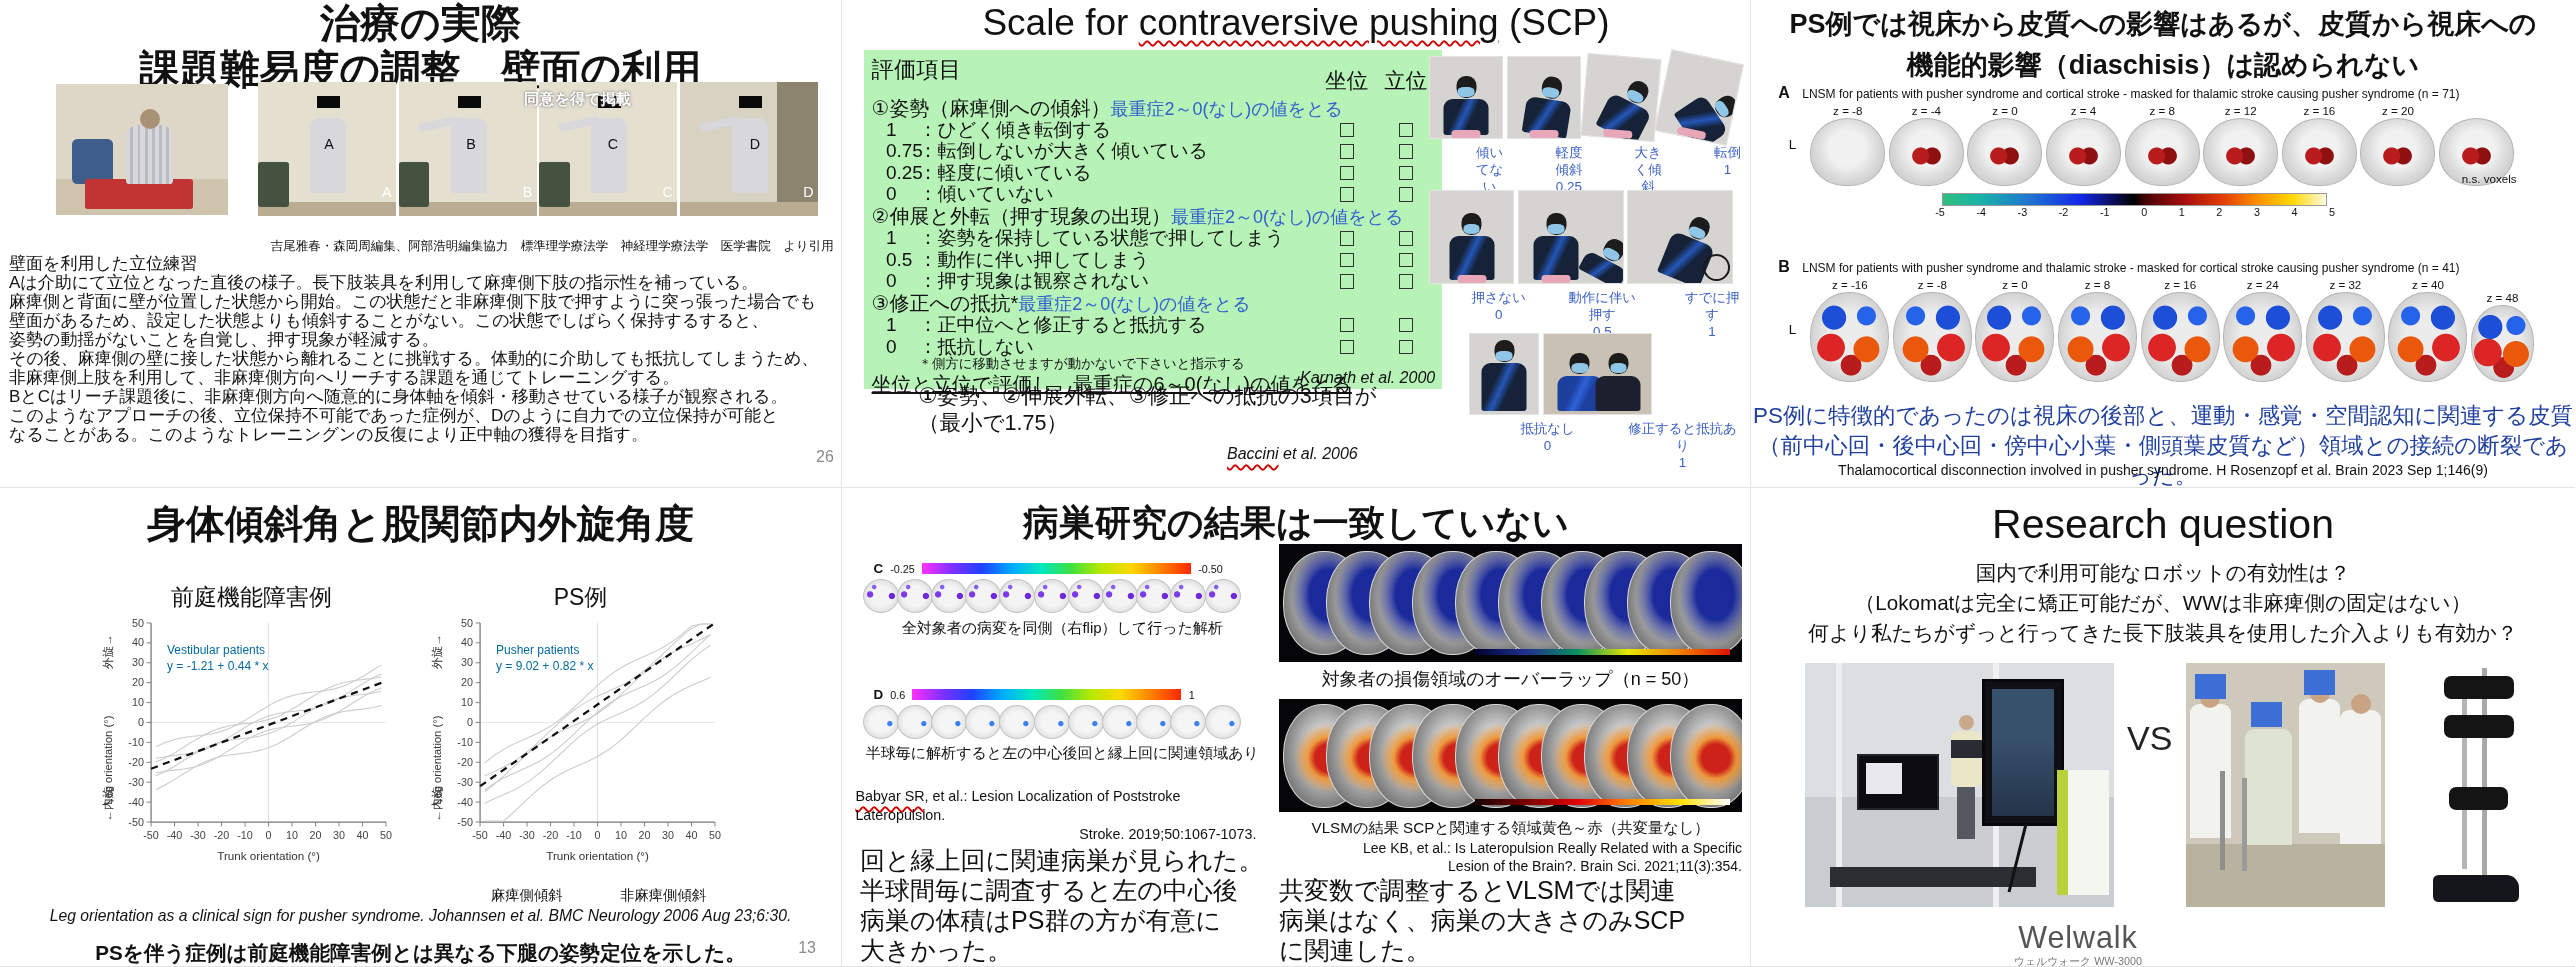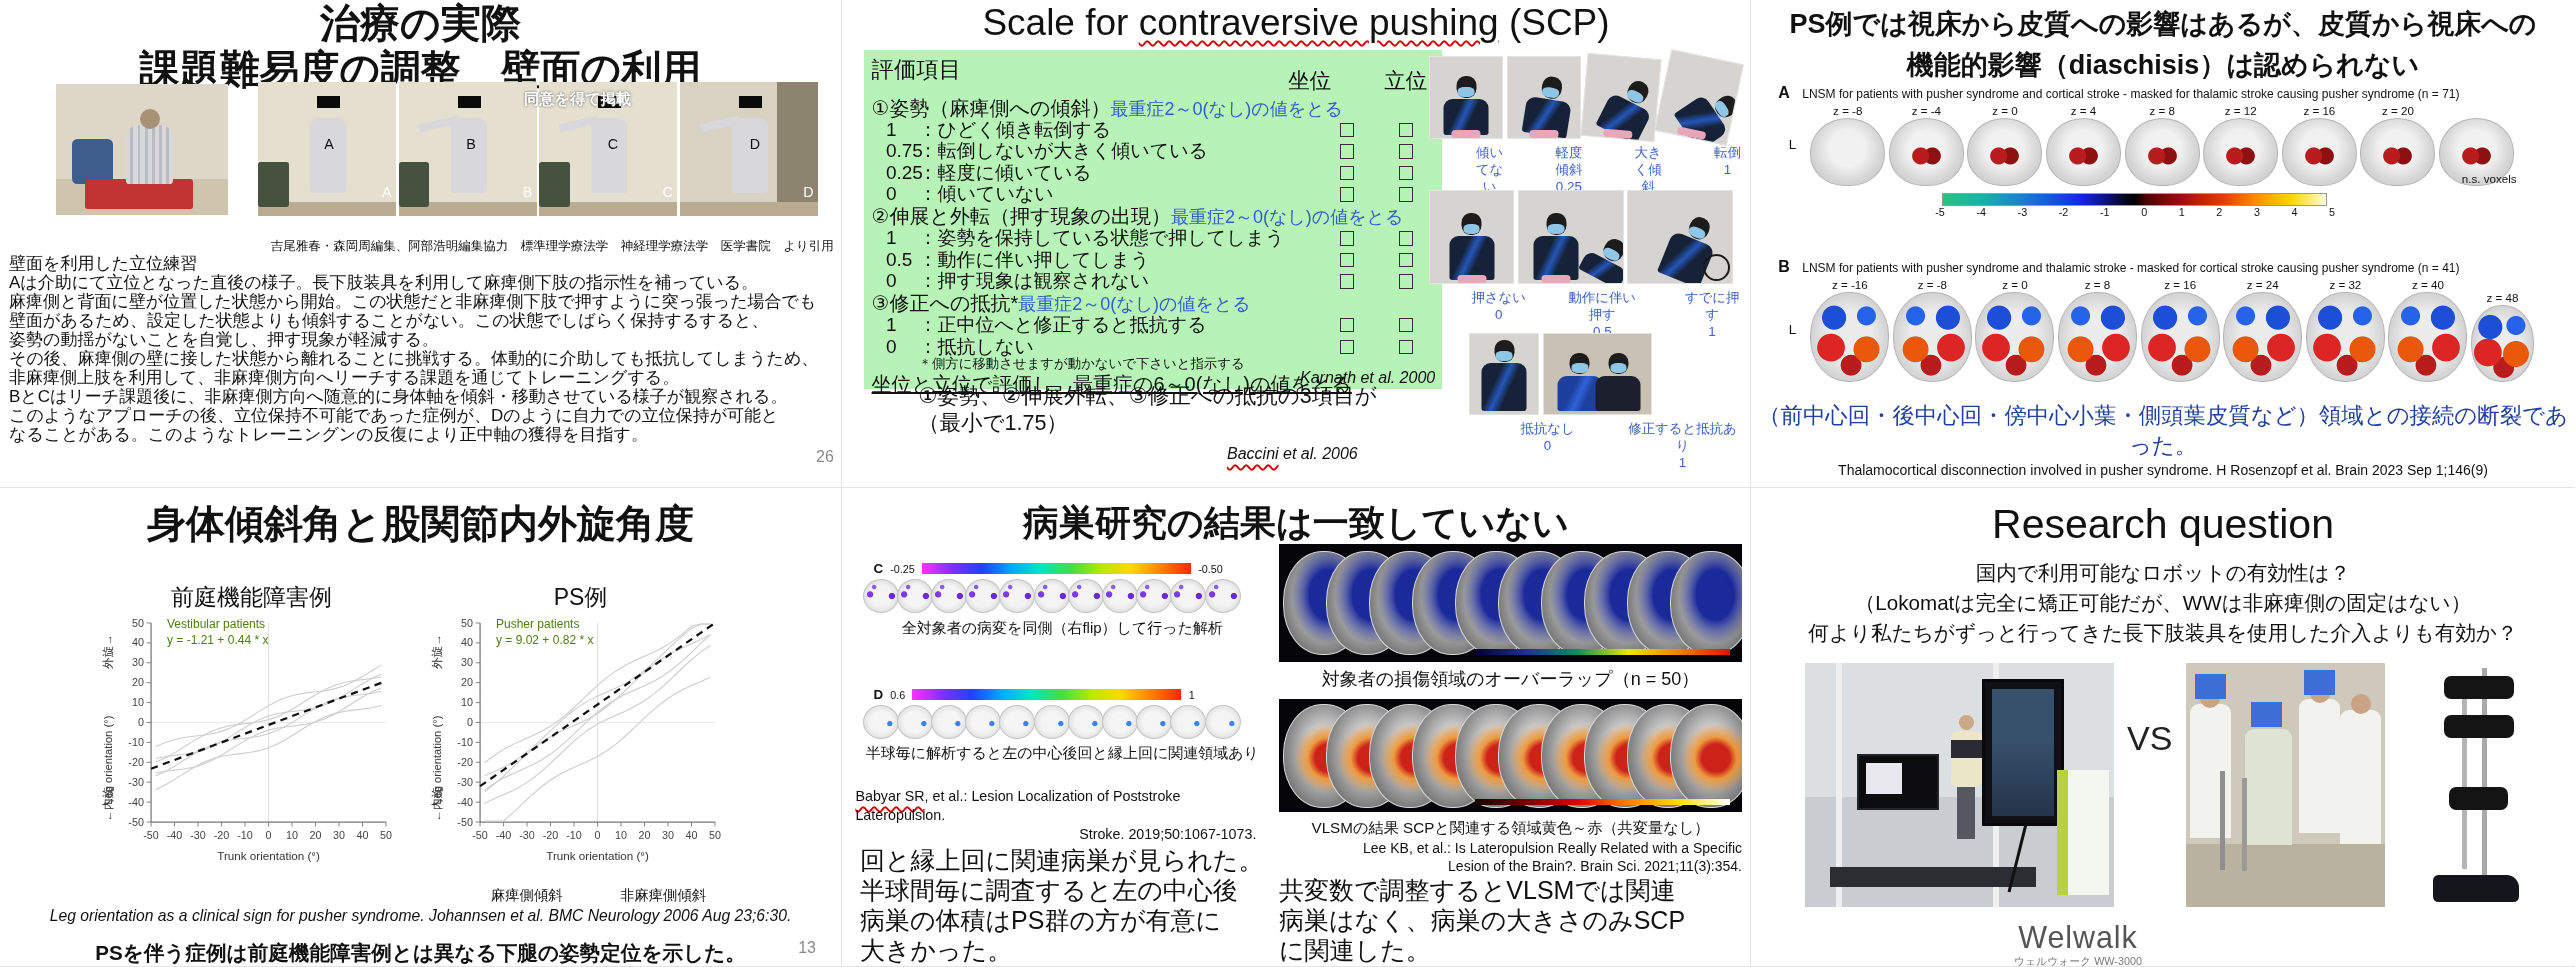--- a/index.html
+++ b/index.html
@@ -33,21 +33,21 @@
   .consent { position:absolute; left:524px; top:7.2px; color:#fff; font-size:15.2px; font-weight:bold; text-shadow:0 0 2.7px #555; }
   .s1-letters { position:absolute; left:258px; top:136px; width:568px; display:flex; }
   .s1-letters span { flex:1; text-align:center; font-size:14.3px; }
   .s1-cite { position:absolute; top:238px; right:7.2px; font-size:12.5px; }
   .s1-body { position:absolute; top:254px; left:9px; width:828px; font-size:17px; line-height:19px; }
 
   
   .s2-title { font-size:37px; margin-top:2px; }
   .wavy { text-decoration:underline wavy var(--accent-red,#d00); text-decoration-thickness:1.8px; text-underline-offset:4.5px; }
   .s2-green { position:absolute; left:22.4px; top:50px; width:578px; height:339px; background:var(--table-green,#b7f3b7); padding:3.6px 7.2px 1.8px; }
-  .tbl-head { display:grid; grid-template-columns:1fr 59px 59px; height:41px;gap:37px; }
+  .tbl-head { display:grid; grid-template-columns:1fr 59px 59px; height:41px; }
   .tbl-head .h1 { font-size:22.4px; align-self:start; }
   .tbl-head .hc { font-size:21.5px; align-self:end; text-align:center; }
   .sec-h { font-size:20px; height:22.4px; white-space:nowrap; }
   .sec-h .note { color:var(--note-blue,#3060d0); font-size:18px; }
   .item { display:grid; grid-template-columns:47px 1fr 59px 59px; align-items:center; height:21.5px; font-size:19px; white-space:nowrap; }
   .item .score { padding-left:14.3px; }
   .cbox { width:14.3px; height:14.3px; border:1.8px solid #333; display:inline-block; justify-self:center; }
   .footnote { font-size:13.4px; padding-left:47px; height:16px; }
   .summary { font-size:20px; text-decoration:underline; height:24px; }
   .karnath { position:absolute; right:7.2px; bottom:1.8px; font-style:italic; font-size:16px; }
@@ -102,21 +102,21 @@
   .cb-a { width:385px; height:12.5px; margin:7.2px 0 0 184px; border:0.9px solid #999;
     background:linear-gradient(90deg,#2fbf7f 0%,#19b2a8 10%,#1f77d0 22%,#1226e8 36%,#05051e 48%,#000 50%,#4a0404 53%,#a60e0e 63%,#e33c00 73%,#ff9800 83%,#ffd700 91%,#fffbe0 100%); }
   .cb-ticks { width:400px; margin-left:177px; display:flex; justify-content:space-between; font-size:10.8px; }
   .s3-conc { position:absolute; top:401px; width:100%; text-align:center; font-size:22.4px; line-height:30px; color:var(--conclusion-blue,#2040a0); }
   .s3-cite { position:absolute; top:462px; width:100%; text-align:center; font-size:14px; }
 
   
   .s4-title { font-size:39px; font-weight:bold; margin-top:9px; }
   .chart { position:absolute; width:305px; }
   .chart-title { text-align:center; font-size:23px; height:32px; }
-  .chart-ann { position:absolute; left:68px; top:34px; font-size:12px; color:#4d7c0f; line-height:16px; }
+  .chart-ann { position:absolute; left:68px; top:60px; font-size:12px; color:#0369a1; line-height:16px; }
   .axis-sub { display:flex; justify-content:space-between; width:215px; margin:0 0 0 63px; font-size:14.3px; }
   .s4-cite { position:absolute; top:419px; width:100%; text-align:center; font-style:italic; font-size:15.7px; }
   .s4-statement { position:absolute; top:451px; width:100%; text-align:center; font-size:20.6px; font-weight:600; }
 
   
   .s5-title { font-size:36px; font-weight:bold; margin-top:10.8px; }
   .lcol { position:absolute; left:13.4px; top:0; width:414px; }
   .cbrow { position:absolute; display:flex; align-items:center; gap:7.2px; }
   .cbrow .plab { font-weight:bold; font-size:13.4px; }
   .cbrow .cbmin,.cbrow .cbmax { font-size:10.8px; }
@@ -557,20 +557,21 @@
             <div class="zlab">z = 40</div>
             <div class="sliceB"></div>
           </div>
           <div class="bwrap">
             <div class="zlab">z = 48</div>
             <div class="sliceB"></div>
           </div>
         </div>
     </div>
     <div class="s3-conc">
+      <div>PS例に特徴的であったのは視床の後部と、運動・感覚・空間認知に関連する皮質</div>
       <div>（前中心回・後中心回・傍中心小葉・側頭葉皮質など）領域との接続の断裂であった。</div>
     </div>
     <div class="s3-cite">Thalamocortical disconnection involved in pusher syndrome. H Rosenzopf et al. Brain 2023 Sep 1;146(9)</div>
   </div>
 
   <div class="cell">
     <div class="s4-title ctr">身体傾斜角と股関節内外旋角度</div>
     <div class="chart" style="left:99px; top:94px;">
       <div class="chart-title">前庭機能障害例</div>
       <svg width="305" height="269" viewBox="0 0 340 300">

